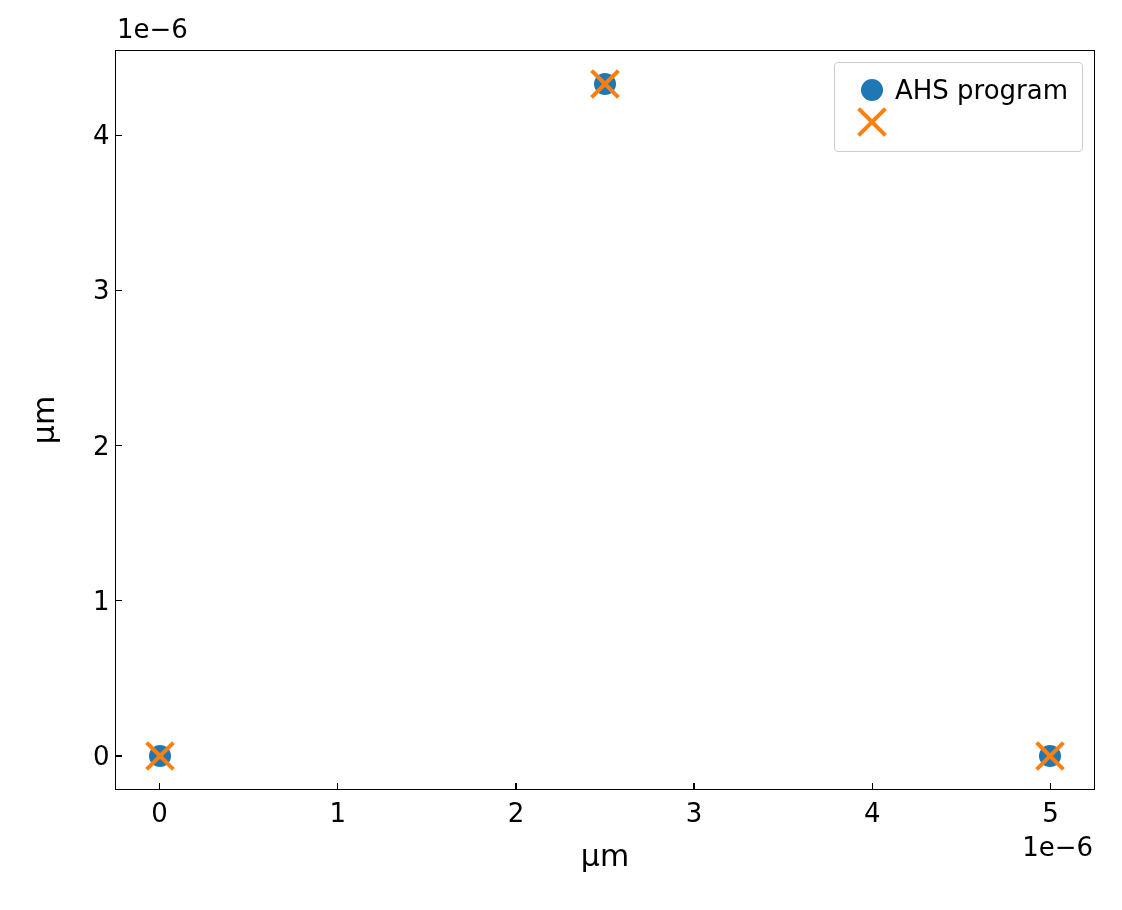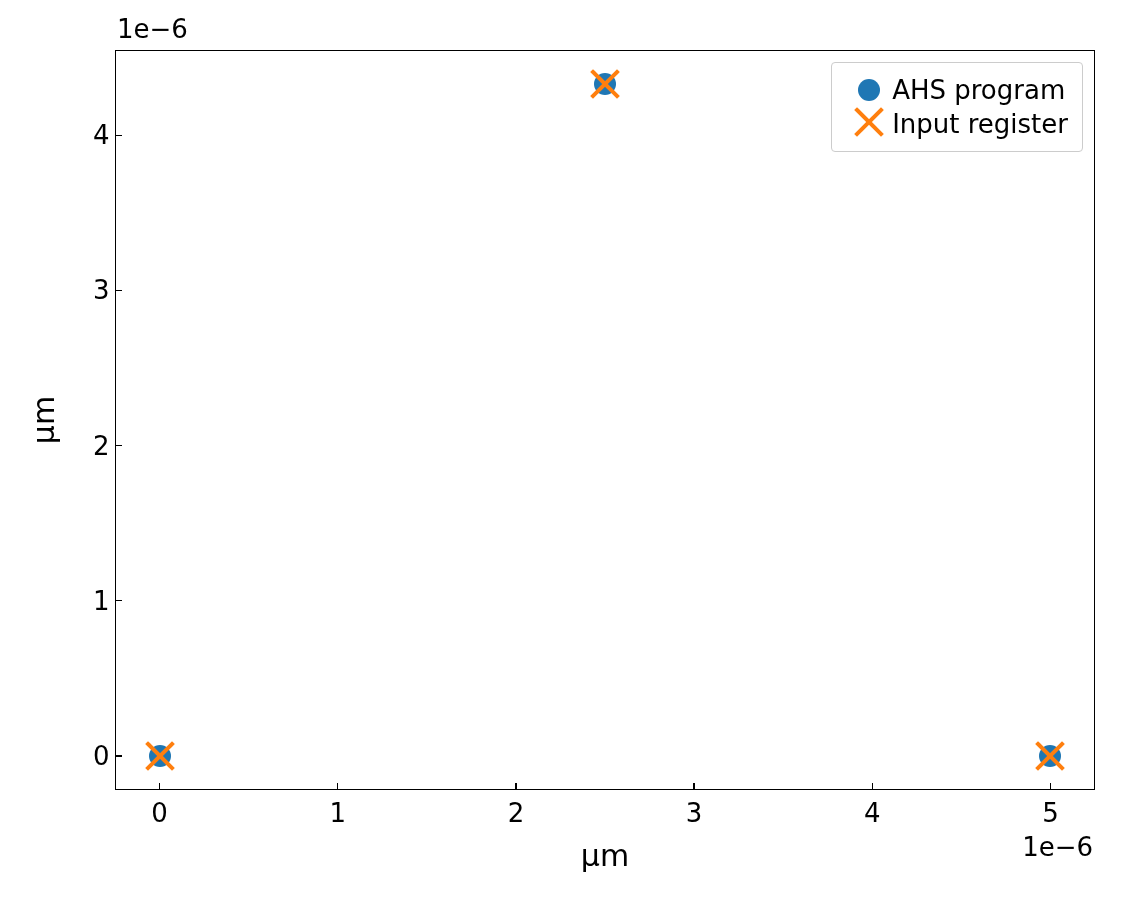--- a/index.html
+++ b/index.html
@@ -164,17 +164,16 @@
       </div>
       <span class="legend-text ltext">AHS program</span>
     </div>
     <div class="legend-row">
       <div class="legend-marker-cell">
         <div class=""><svg width="30" height="30" viewBox="0 0 30 30">
               <line x1="3" y1="3" x2="27" y2="27" stroke="#ff7f0e" stroke-width="4" stroke-linecap="square"></line>
               <line x1="27" y1="3" x2="3" y2="27" stroke="#ff7f0e" stroke-width="4" stroke-linecap="square"></line>
             </svg></div>
       </div>
-      <span class="legend-text ltext">Input register</span>
     </div>
   </div>
 
 </div>
 
 </body></html>

